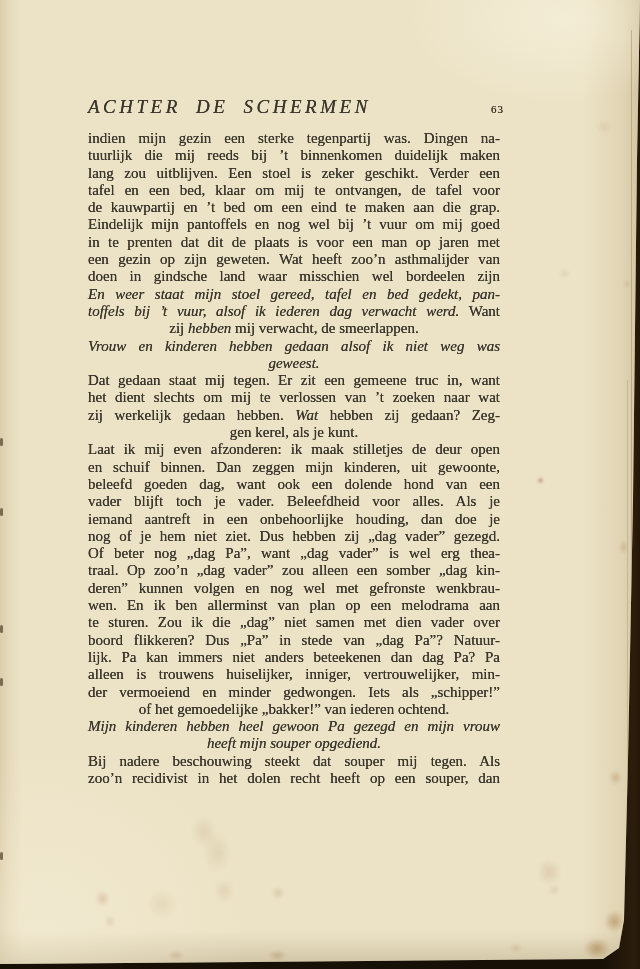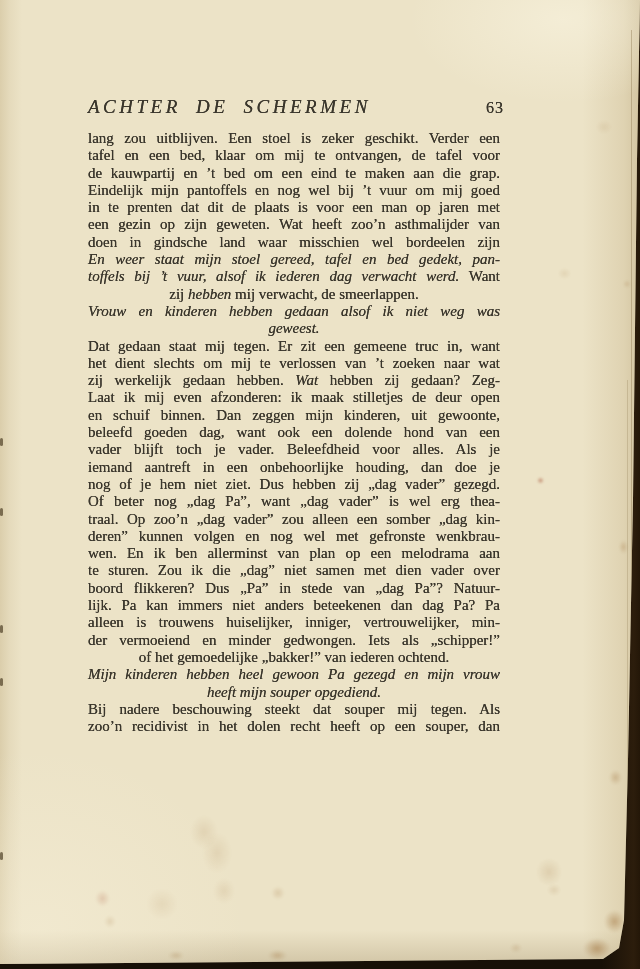--- a/index.html
+++ b/index.html
@@ -22,21 +22,21 @@
   }
   .header{
     position:absolute;left:88px;top:96px;width:416px;
     display:flex;justify-content:space-between;align-items:baseline;
     color:var(--ink,#3a362c);
   }
   .htitle{
     font-style:italic;font-size:19px;letter-spacing:3.5px;word-spacing:7px;
     text-shadow:0 0 .4px currentColor;
   }
-  .pnum{font-size:16px;letter-spacing:1px;text-shadow:0 0 .4px currentColor;}
+  .pnum{font-size:11px;letter-spacing:1px;text-shadow:0 0 .4px currentColor;}
   .text{
     position:absolute;left:88px;top:130px;width:412px;
     color:var(--ink,#3a362c);
     font-size:15px;
   }
   .line{
     height:17.3px;line-height:17.3px;width:100%;
     text-align:center;white-space:nowrap;
     text-shadow:0 0 .45px currentColor;
   }
@@ -51,35 +51,38 @@
 </head>
 <body>
 
 <div class="scan">
   <div class="page">
     <div class="header">
       <span class="htitle">ACHTER DE SCHERMEN</span>
       <span class="pnum">63</span>
     </div>
     <div class="text" id="text-block">
+        <div class="line j"><span>indien mijn gezin een sterke tegenpartij was. Dingen na-</span></div>
+        <div class="line j"><span>tuurlijk die mij reeds bij ’t binnenkomen duidelijk maken</span></div>
         <div class="line j"><span>lang zou uitblijven. Een stoel is zeker geschikt. Verder een</span></div>
         <div class="line j"><span>tafel en een bed, klaar om mij te ontvangen, de tafel voor</span></div>
         <div class="line j"><span>de kauwpartij en ’t bed om een eind te maken aan die grap.</span></div>
         <div class="line j"><span>Eindelijk mijn pantoffels en nog wel bij ’t vuur om mij goed</span></div>
         <div class="line j"><span>in te prenten dat dit de plaats is voor een man op jaren met</span></div>
         <div class="line j"><span>een gezin op zijn geweten. Wat heeft zoo’n asthmalijder van</span></div>
         <div class="line j"><span>doen in gindsche land waar misschien wel bordeelen zijn</span></div>
         <div class="line j"><span class="it">En weer staat mijn stoel gereed, tafel en bed gedekt, pan-</span></div>
         <div class="line j"><span class="it">toffels bij ’t vuur, alsof ik iederen dag verwacht werd.</span><span> Want</span></div>
         <div class="line"><span>zij </span><span class="it">hebben</span><span> mij verwacht, de smeerlappen.</span></div>
         <div class="line j"><span class="it">Vrouw en kinderen hebben gedaan alsof ik niet weg was</span></div>
         <div class="line"><span class="it">geweest.</span></div>
         <div class="line j"><span>Dat gedaan staat mij tegen. Er zit een gemeene truc in, want</span></div>
         <div class="line j"><span>het dient slechts om mij te verlossen van ’t zoeken naar wat</span></div>
         <div class="line j"><span>zij werkelijk gedaan hebben. </span><span class="it">Wat</span><span> hebben zij gedaan? Zeg-</span></div>
+        <div class="line"><span>gen kerel, als je kunt.</span></div>
         <div class="line j"><span>Laat ik mij even afzonderen: ik maak stilletjes de deur open</span></div>
         <div class="line j"><span>en schuif binnen. Dan zeggen mijn kinderen, uit gewoonte,</span></div>
         <div class="line j"><span>beleefd goeden dag, want ook een dolende hond van een</span></div>
         <div class="line j"><span>vader blijft toch je vader. Beleefdheid voor alles. Als je</span></div>
         <div class="line j"><span>iemand aantreft in een onbehoorlijke houding, dan doe je</span></div>
         <div class="line j"><span>nog of je hem niet ziet. Dus hebben zij „dag vader” gezegd.</span></div>
         <div class="line j"><span>Of beter nog „dag Pa”, want „dag vader” is wel erg thea-</span></div>
         <div class="line j"><span>traal. Op zoo’n „dag vader” zou alleen een somber „dag kin-</span></div>
         <div class="line j"><span>deren” kunnen volgen en nog wel met gefronste wenkbrau-</span></div>
         <div class="line j"><span>wen. En ik ben allerminst van plan op een melodrama aan</span></div>

